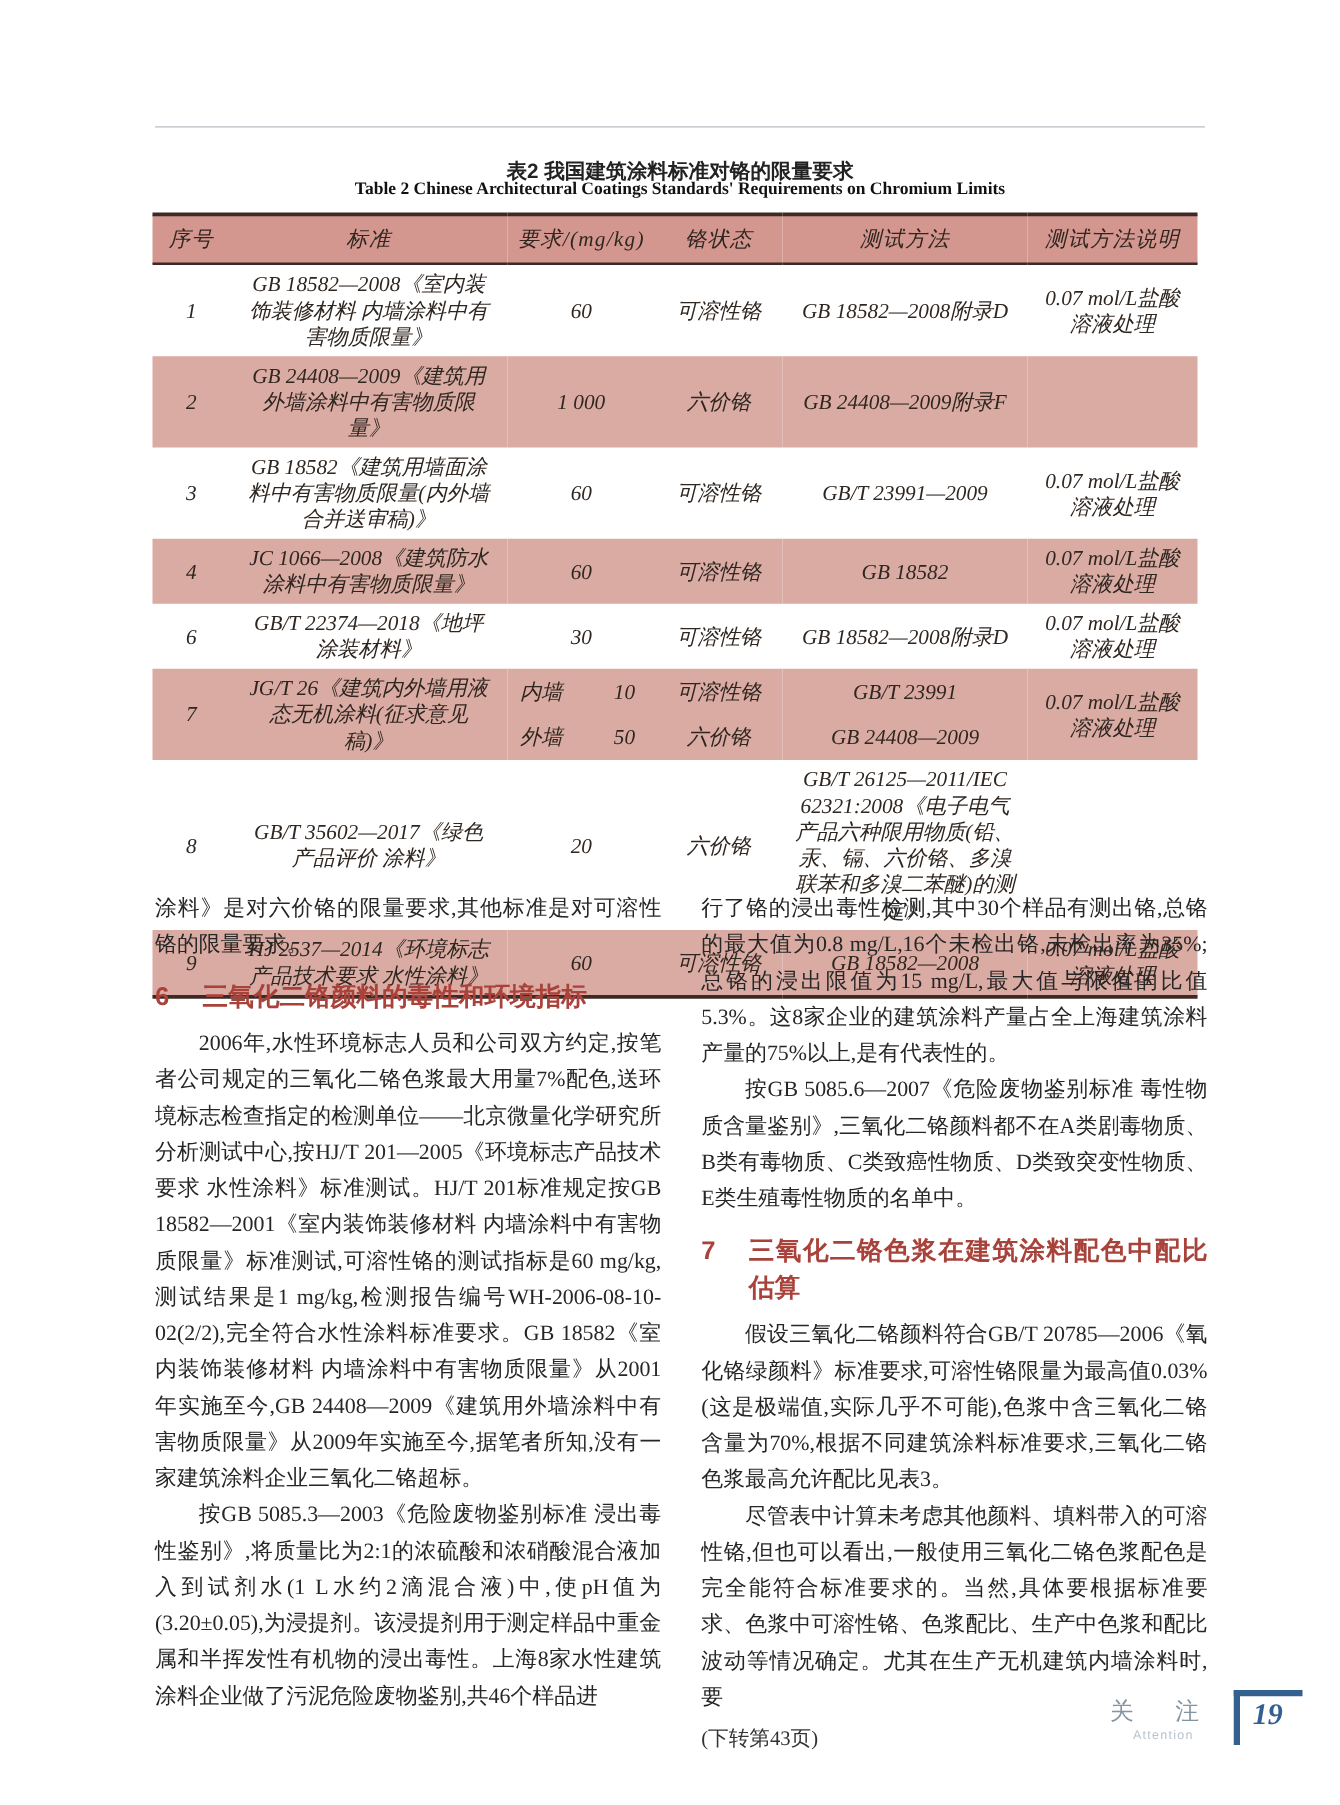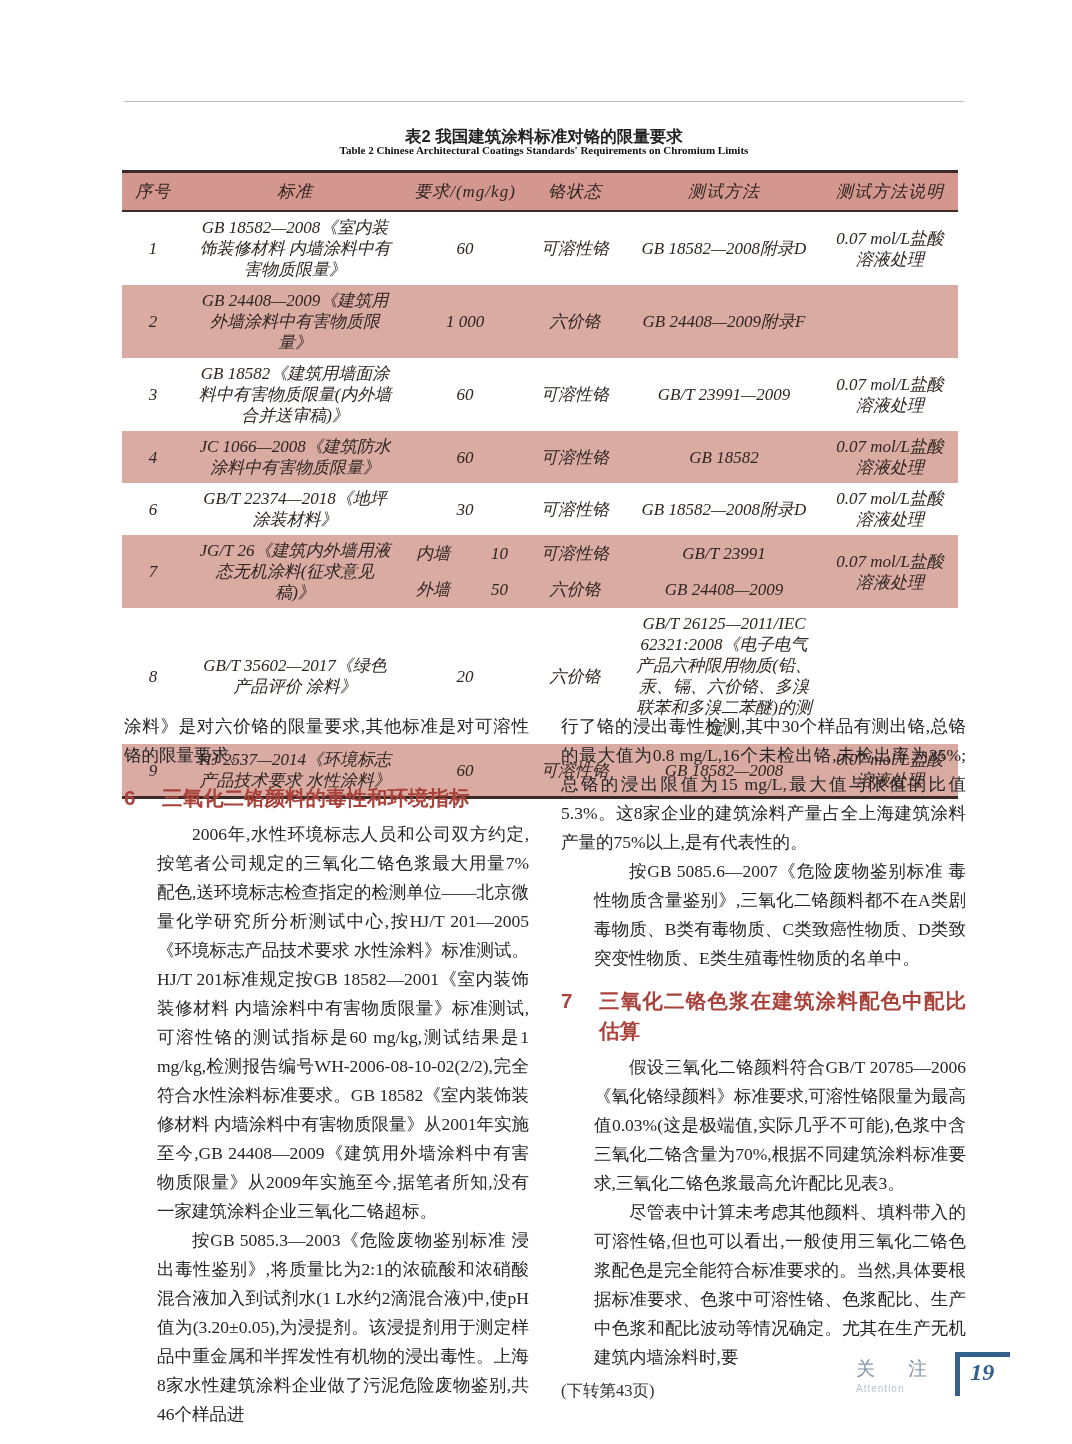--- a/index.html
+++ b/index.html
@@ -22,21 +22,21 @@
   }
 
   
   #cap-zh {
     position:absolute; left:124px; top:126px; width:840px; text-align:center;
     font-weight:bold; font-size:16.5px; color:#222;
     font-family:"Liberation Sans","DejaVu Sans",sans-serif;
   }
   #cap-en {
     position:absolute; left:124px; top:144px; width:840px; text-align:center;
-    font-weight:bold; font-size:11px; color:#111;
+    font-weight:bold; font-size:14px; color:#111;
     font-family:"Liberation Serif","DejaVu Serif",serif;
   }
 
   
   #tblwrap { position:absolute; left:122px; top:170px; width:836px; }
   table.t2 {
     width:836px; border-collapse:collapse; table-layout:fixed;
     border-top:3px solid var(--table-border);
     border-bottom:3px solid var(--table-border);
     font-size:17px; color:#2f2620;font-style:italic;
@@ -56,38 +56,39 @@
   td.notecell-top { vertical-align:top; padding-top:10px; }
   td.subpad { padding-top:10px; padding-bottom:10px; }
 
   
   #bodycols {
     position:absolute; left:124px; top:712px; width:842px;
     display:flex; gap:32px;
   }
   .col { width:405px; font-size:17.5px; line-height:29px; text-align:justify; color:#262626; }
   .col p { margin:0; }
-  .col p.ind { text-indent:2em;margin-left:33px; }
+  .col p.ind { text-indent:2em; }
   .heading {
     display:flex; margin:13px 0 7px 0;
     font-family:"Liberation Sans","DejaVu Sans",sans-serif;
     font-weight:bold; font-size:20.5px; line-height:30px; color:var(--accent-red);
   }
   .heading .num { flex:0 0 38px; }
   .heading .ttl { flex:1; }
   .turnnote { text-align:left; font-size:16.5px; margin-top:4px; color:#333; }
 
   
   #footer {
     position:absolute; left:856px; top:1352px;
     display:flex; align-items:flex-start; gap:14px;
   }
   #focus {
-    margin-top:4px;
-    font-family:"Liberation Sans","DejaVu Sans",sans-serif;
+    text-align:center; margin-top:4px;
+    font-family:"Liberation Sans","DejaVu Sans",sans-serif;
+    margin-left:32px;
   }
   #focus .zh { font-size:19px; color:#8494a2; letter-spacing:14px; }
   #focus .en { font-size:10px; color:#b8c3cc; margin-top:1px; letter-spacing:1px; }
   #pgbox {
     border-top:5px solid var(--footer-blue);
     border-left:5px solid var(--footer-blue);
     padding:2px 16px 10px 10px;
   }
   #pgbox .num {
     font-family:"Liberation Serif","DejaVu Serif",serif;

